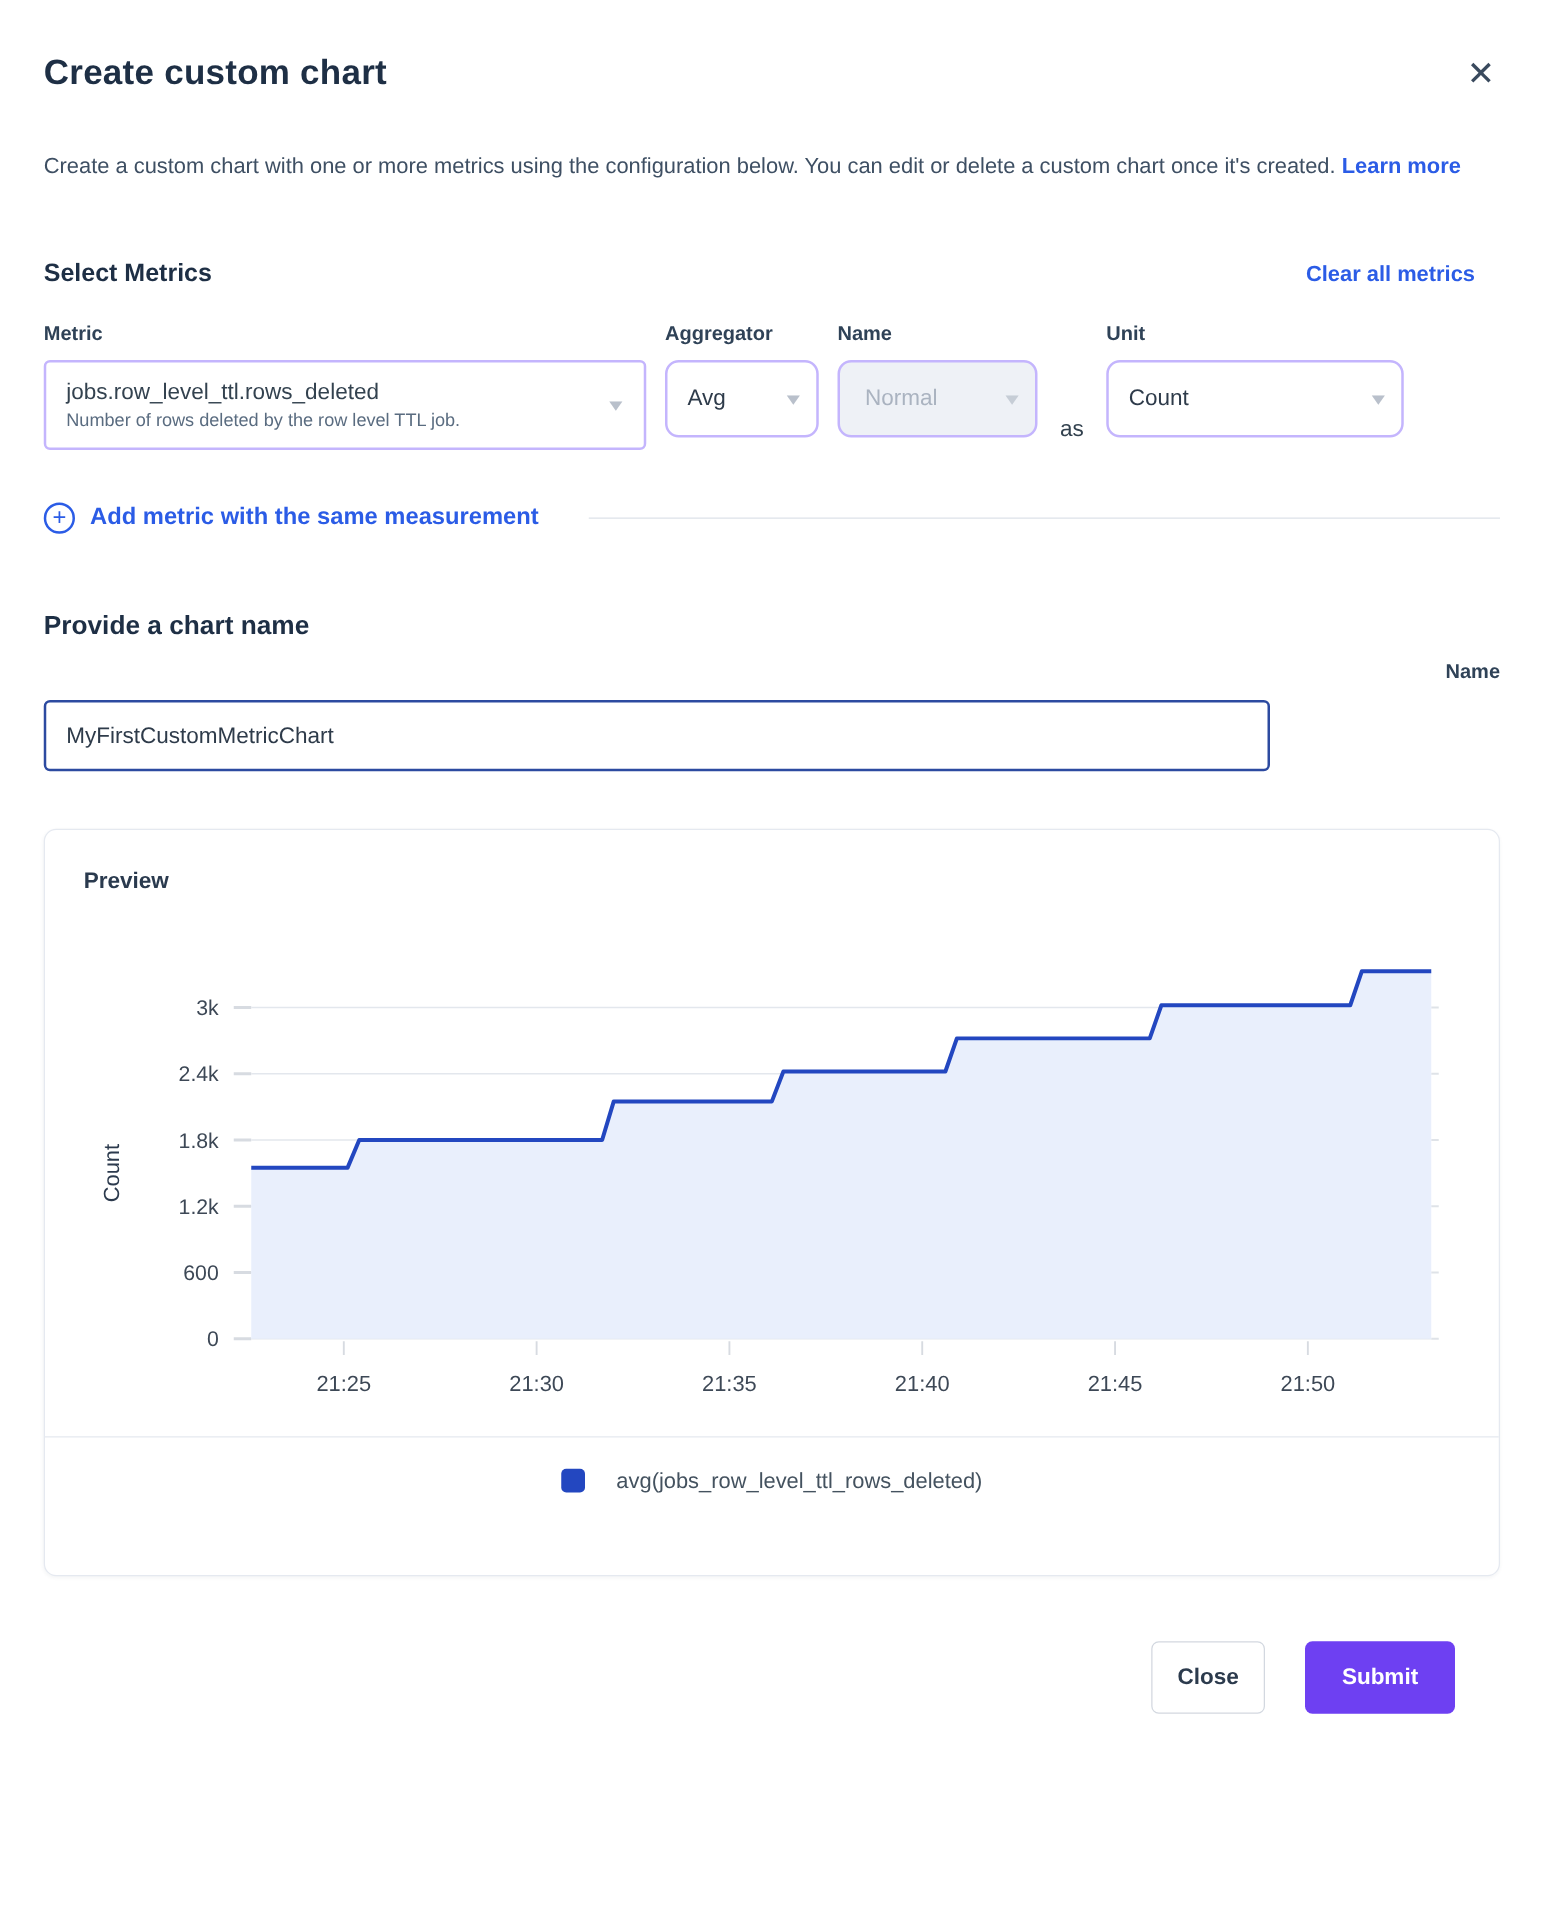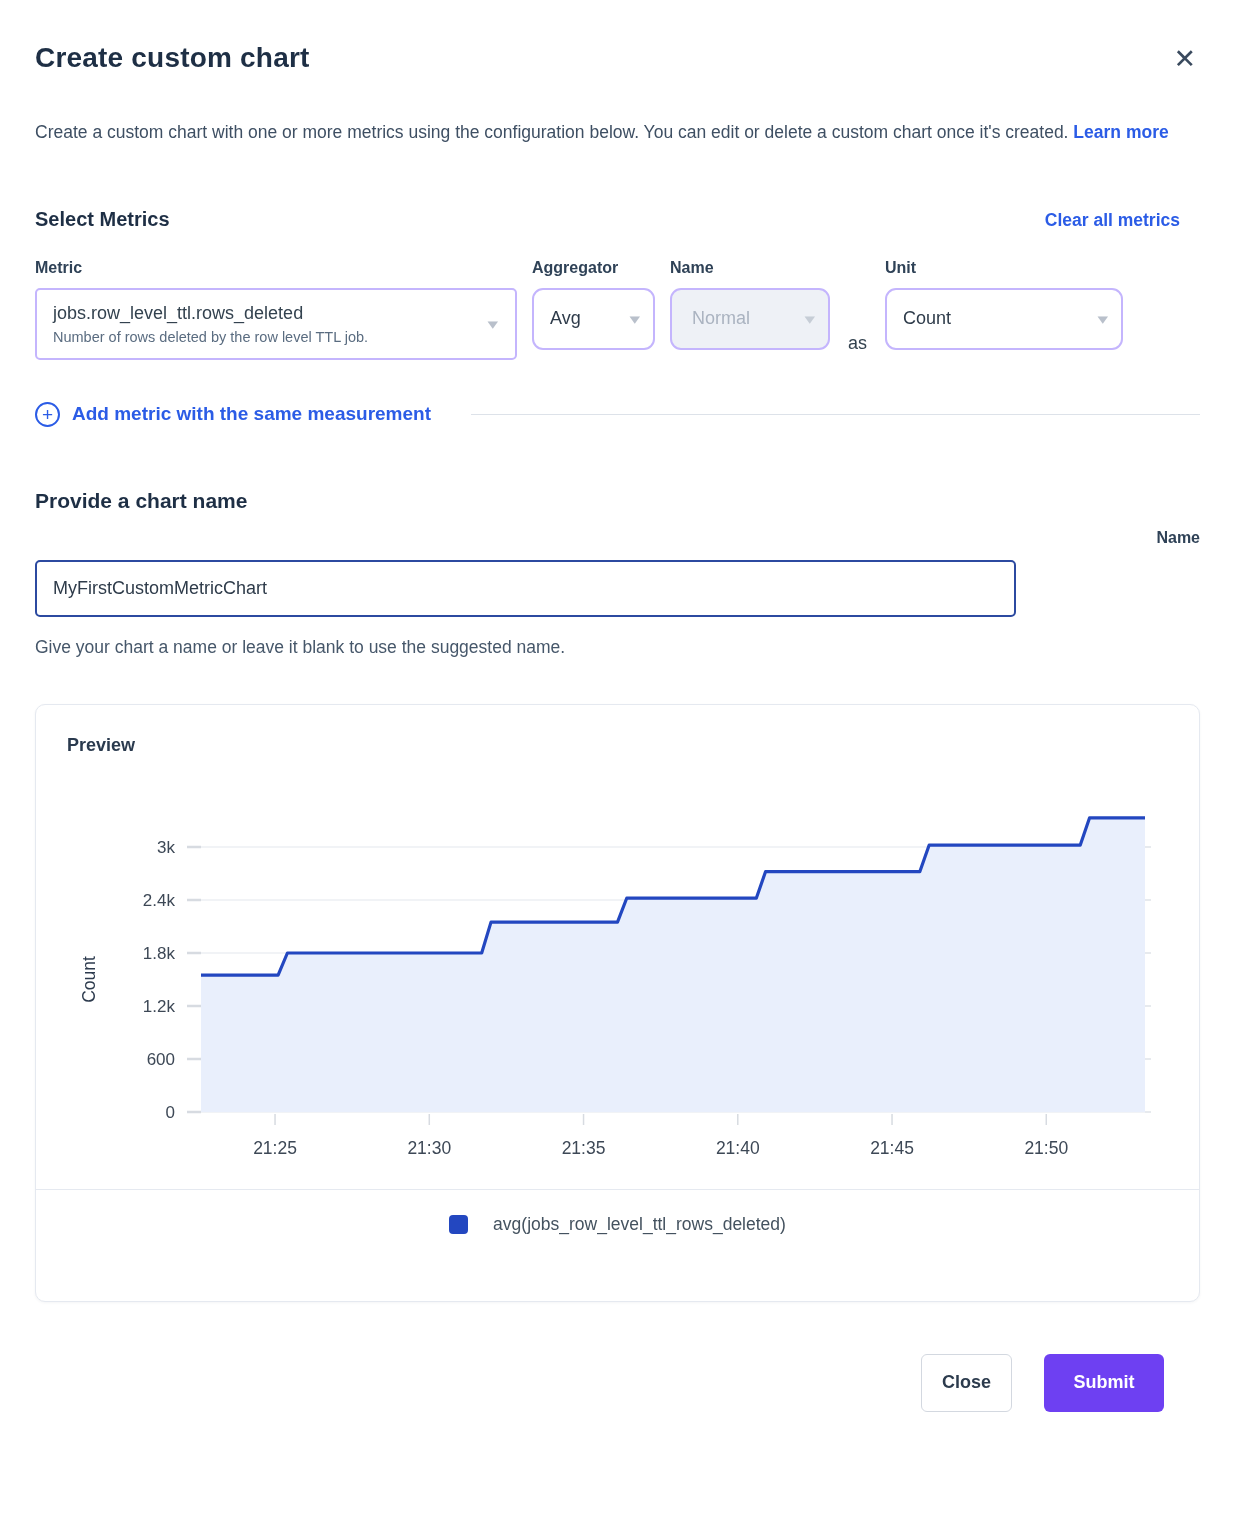--- a/index.html
+++ b/index.html
@@ -166,21 +166,20 @@
     <div class="add-metric">
       <span class="plus-icon">+</span>
       <span class="add-metric-label">Add metric with the same measurement</span>
     </div>
     <div class="add-divider"></div>
   </div>
 
   <h2 class="name-heading">Provide a chart name</h2>
   <div class="name-label">Name</div>
   <input class="name-input" type="text" value="MyFirstCustomMetricChart" style="">
-  <div class="name-helper">Give your chart a name or leave it blank to use the suggested name.</div>
 
   <div class="preview-card">
     <div class="preview-title">Preview</div>
     <div class="chart-wrap">
       <svg width="1102" height="385" viewBox="0 0 1102 385">
           <line x1="120" y1="330" x2="134" y2="330" stroke="#d7dbe1" stroke-width="2.5"></line>
           <line x1="134" y1="330" x2="1078" y2="330" stroke="#e3e7ed" stroke-width="1.2"></line>
           <line x1="1078" y1="330" x2="1084" y2="330" stroke="#dfe3e8" stroke-width="1.5"></line>
           <text x="108" y="336" text-anchor="end" font-size="17" fill="#3d4856">0</text>
           <line x1="120" y1="277" x2="134" y2="277" stroke="#d7dbe1" stroke-width="2.5"></line>

